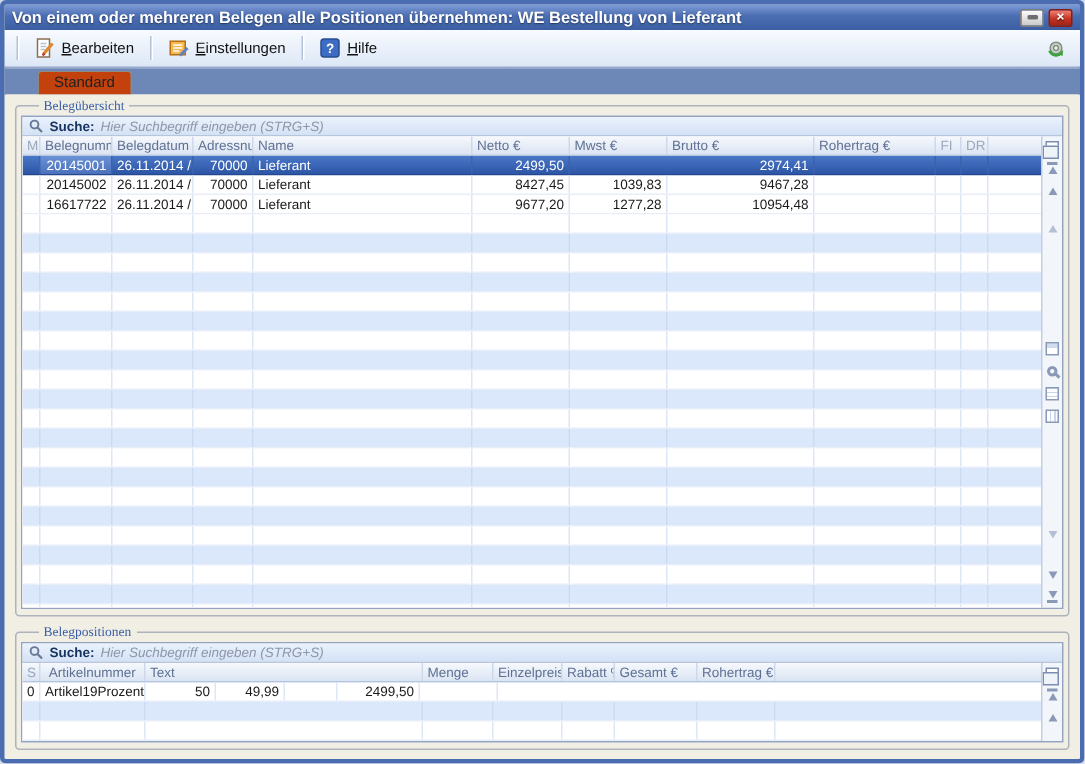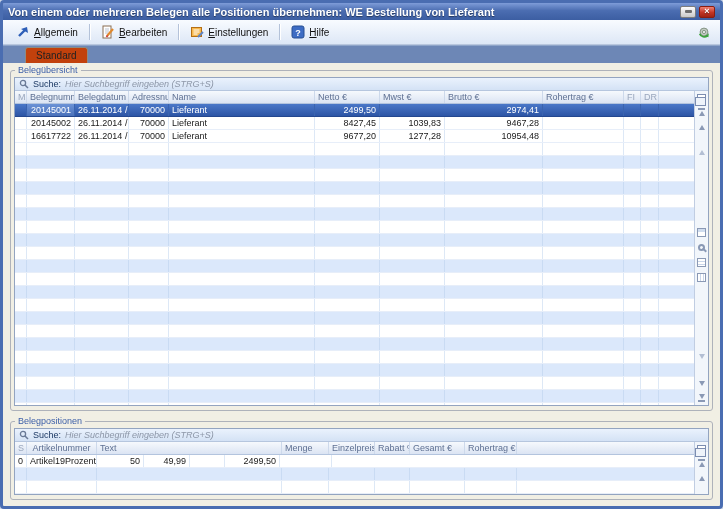--- a/index.html
+++ b/index.html
@@ -58,32 +58,32 @@
     border-radius:3px 3px 0 0; padding:2px 10px 0; font-size:10px; color:#222;
   }
 
   
   .panel{ flex:1; min-height:0; padding:2px 7px 6px; display:flex; flex-direction:column; background:#f1efe4; }
   fieldset.groupbox{
     border:1px solid #aeb2ba; border-radius:3px; padding:2px 3px 4px;
     background:#f1efe4; min-height:0; overflow:hidden;
     display:flex; flex-direction:column;
   }
-  fieldset.groupbox legend{ font-size:9px; color:#3c5fa8; padding:0 3px; margin-left:1px; }
+  fieldset.groupbox legend{ font-size:9px; color:#3c5fa8; padding:0 3px; margin-left:12px;font-family:Liberation Serif, serif; }
   .gb-top{ flex:0 0 346px; }
   .gb-bottom{ flex:1; margin-top:5px; }
 
   
   .gridframe{ flex:1; min-height:0; display:flex; flex-direction:column; border:1px solid #93a4c0; background:#fff; }
   .searchbar{
     height:13px; flex:0 0 13px; display:flex; align-items:center; gap:4px; padding:0 4px;
     background:linear-gradient(#eaf2fd,#d4e2f5); border-bottom:1px solid #b6c6de;
     font-size:9px;
   }
-  .search-label{ font-weight:normal; color:#16335f; }
+  .search-label{ font-weight:bold; color:#16335f; }
   .search-placeholder{ font-style:italic; color:#8d97a8; }
   .mag{ width:10px; height:10px; display:block; }
 
   .gridwrap{ flex:1; min-height:0; display:flex; }
   .grid{ flex:1; min-width:0; display:flex; flex-direction:column; overflow:hidden; background:#fff; }
 
   .g-head{ display:flex; flex:0 0 13px; height:13px;
     background:linear-gradient(#f6f9fd,#dbe4f3); border-bottom:1px solid #b3c4de; }
   .g-hcell{
     font-size:9px; line-height:12px; color:#5f7193; padding:0 3px;
@@ -139,27 +139,20 @@
     <span class="title-text">Von einem oder mehreren Belegen alle Positionen übernehmen: WE Bestellung von Lieferant</span>
     <span class="win-controls">
       <span class="win-btn min">
           <span class="bar"></span>
         </span>
       <span class="win-btn close">×</span>
     </span>
   </div>
 
   <div class="toolbar">
-    <div class="tb-btn">
-      <svg class="tb-icon" viewBox="0 0 14 14">
-        <path d="M3 11 L9 5" stroke="#2e5fb8" stroke-width="2.4" fill="none"></path>
-        <polygon points="11,2 12,8 5,4" fill="#2e5fb8"></polygon>
-      </svg>
-      <span class="tb-label">Allgemein</span>
-    </div>
     <div class="tb-sep"></div>
     <div class="tb-btn">
       <svg class="tb-icon" viewBox="0 0 14 14">
         <rect x="2" y="1" width="8" height="12" fill="#fff" stroke="#8a6f52" stroke-width="1"></rect>
         <path d="M4 4h4 M4 6h4 M4 8h3" stroke="#b9c2cf" stroke-width="1"></path>
         <path d="M6 11 L12 4" stroke="#e0882c" stroke-width="2.2"></path>
         <path d="M5.5 12 L6.5 10.5" stroke="#c33" stroke-width="1.6"></path>
       </svg>
       <span class="tb-label">Bearbeiten</span>
     </div>

